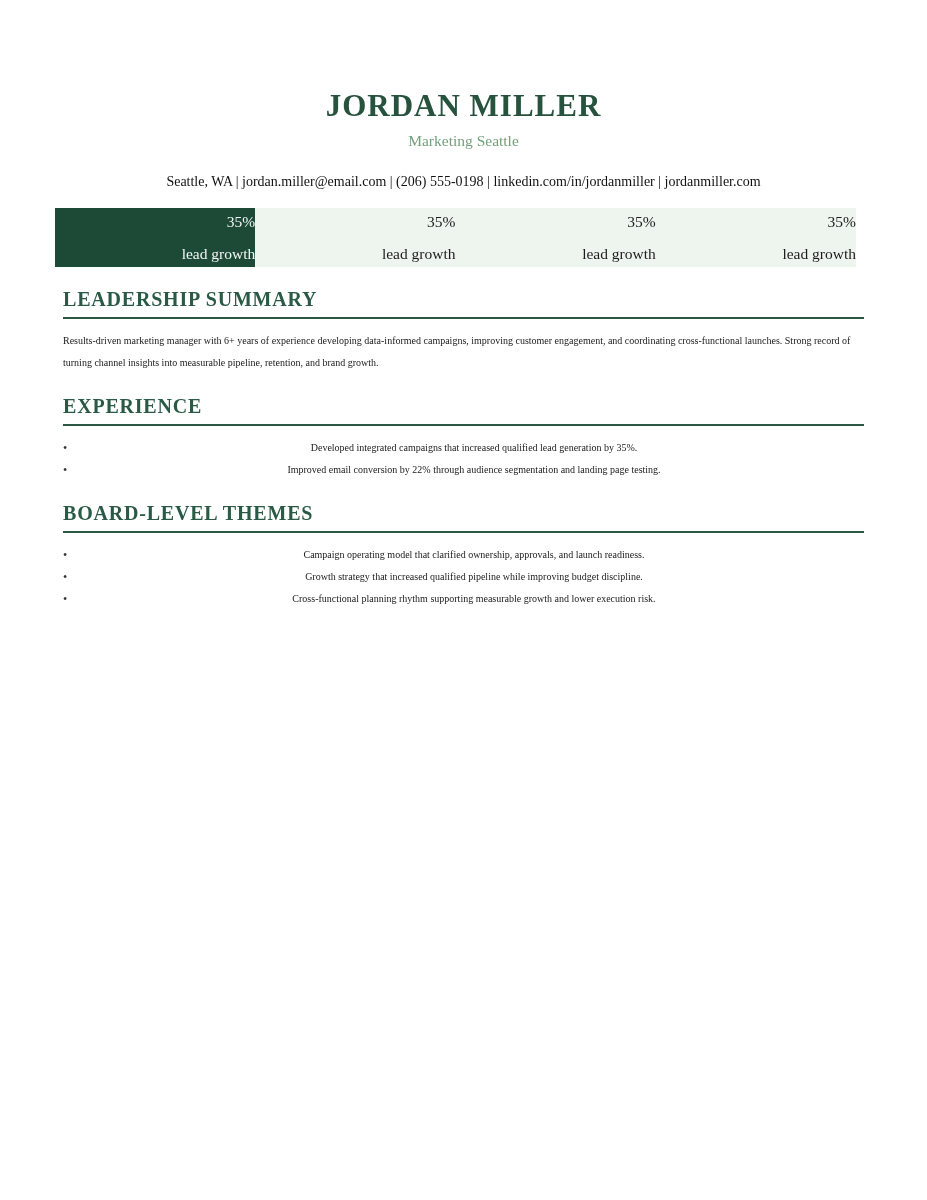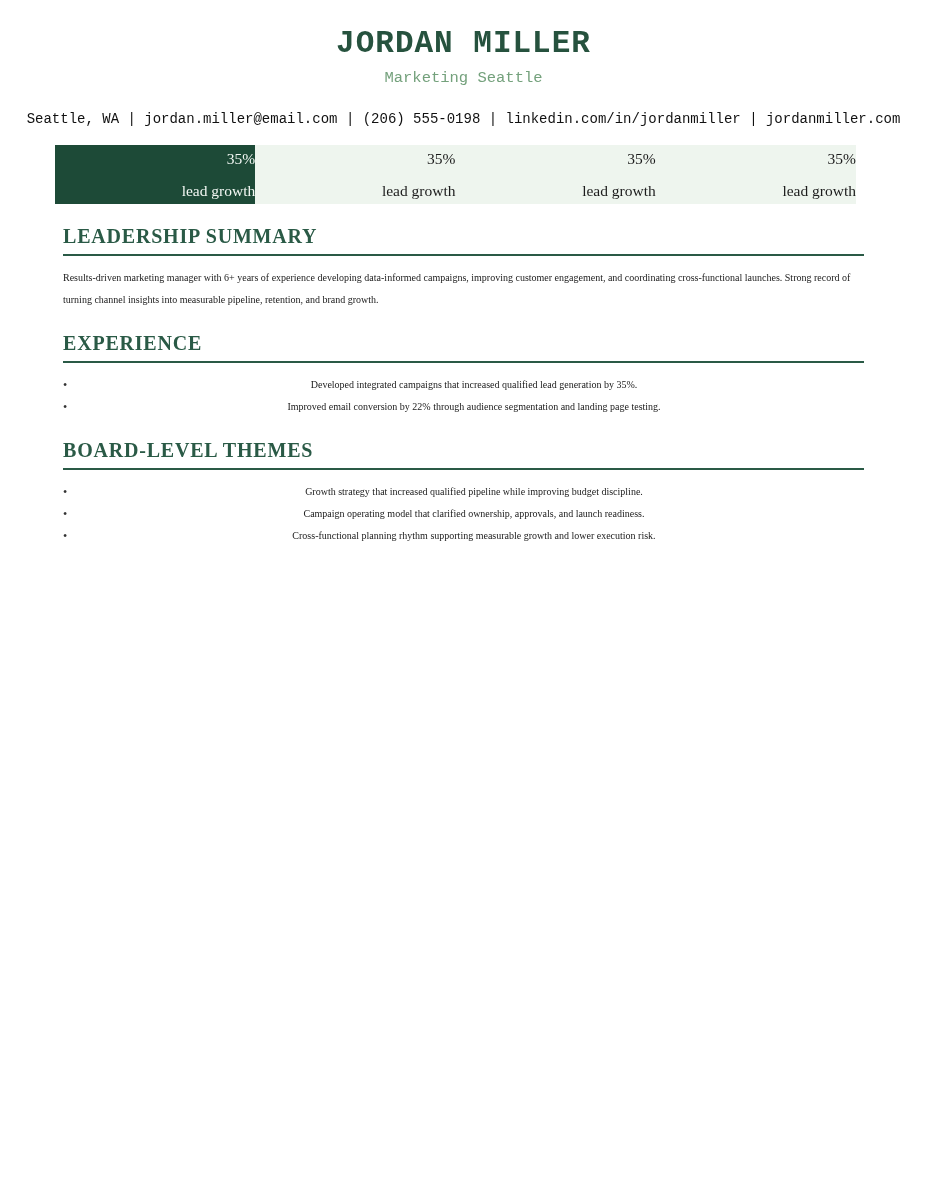--- a/index.html
+++ b/index.html
@@ -11,23 +11,22 @@
     position: relative;
     width: 927px;
     height: 1200px;
     background: #ffffff;
     font-family: "Liberation Serif", "DejaVu Serif", serif;
     color: #1a1a1a;
     overflow: hidden;
   }
   
   .resume-header {
-    padding-top: 26px;
+    padding-top: 88px;
     text-align: center;
-    font-family: Liberation Mono, monospace;
   }
   .candidate-name {
     margin: 0;
     font-size: 31px;
     font-weight: bold;
     letter-spacing: 1px;
     color: #26523e;
   }
   .candidate-title {
     margin-top: 8px;
@@ -161,22 +160,22 @@
           <li>Developed integrated campaigns that increased qualified lead generation by 35%.</li>
           <li>Improved email conversion by 22% through audience segmentation and landing page testing.</li>
         </ul>
       </div>
     </section>
 
     <section class="section">
       <h2 class="section-heading">BOARD-LEVEL THEMES</h2>
       <div class="section-body">
         <ul class="bullet-list">
+          <li>Campaign operating model that clarified ownership, approvals, and launch readiness.</li>
           <li>Growth strategy that increased qualified pipeline while improving budget discipline.</li>
-          <li>Campaign operating model that clarified ownership, approvals, and launch readiness.</li>
           <li>Cross-functional planning rhythm supporting measurable growth and lower execution risk.</li>
         </ul>
       </div>
     </section>
 
   </div>
 
 </div>
 
 </body></html>

